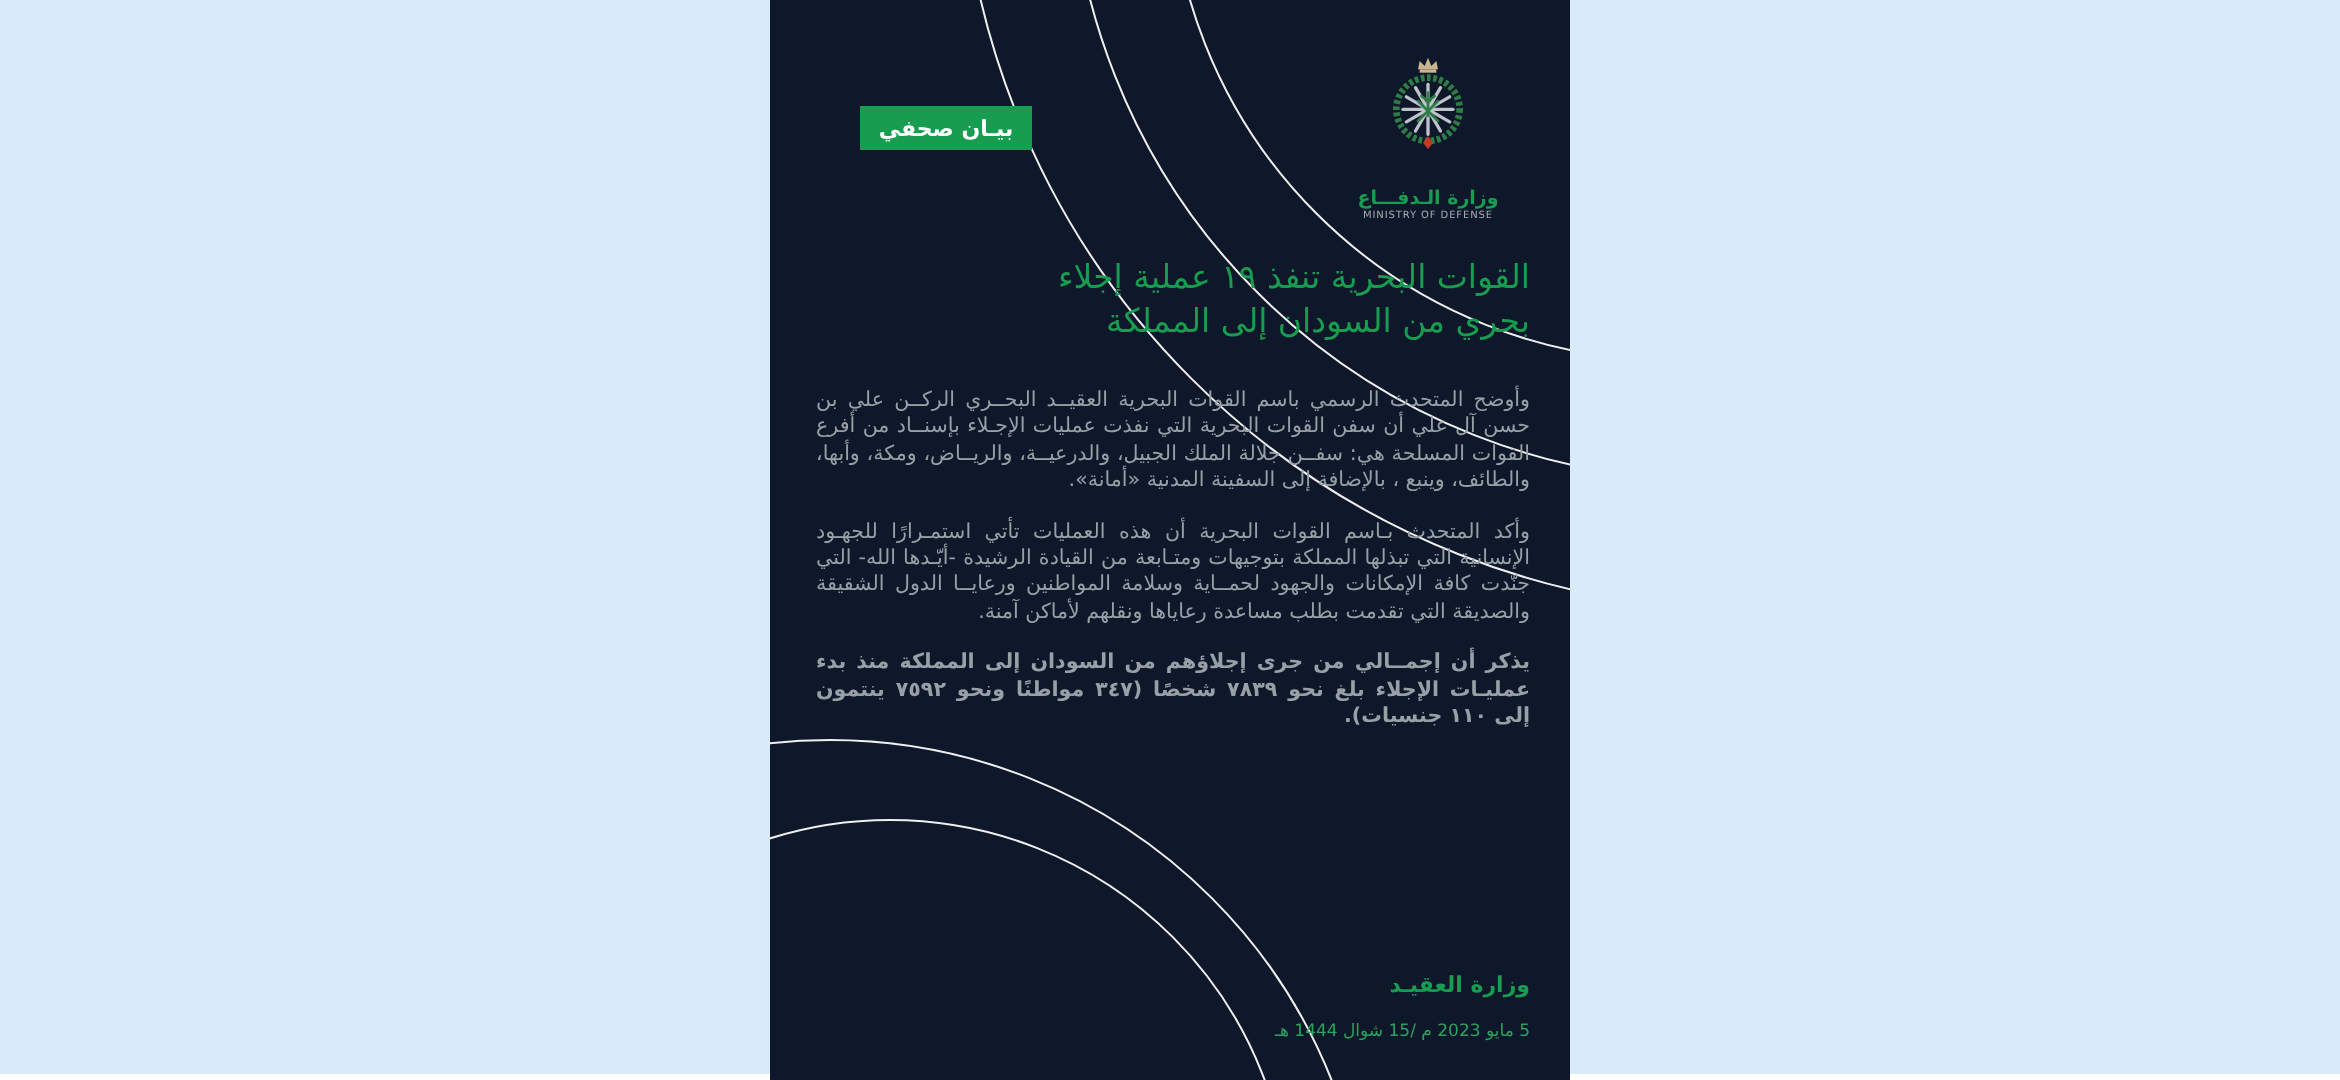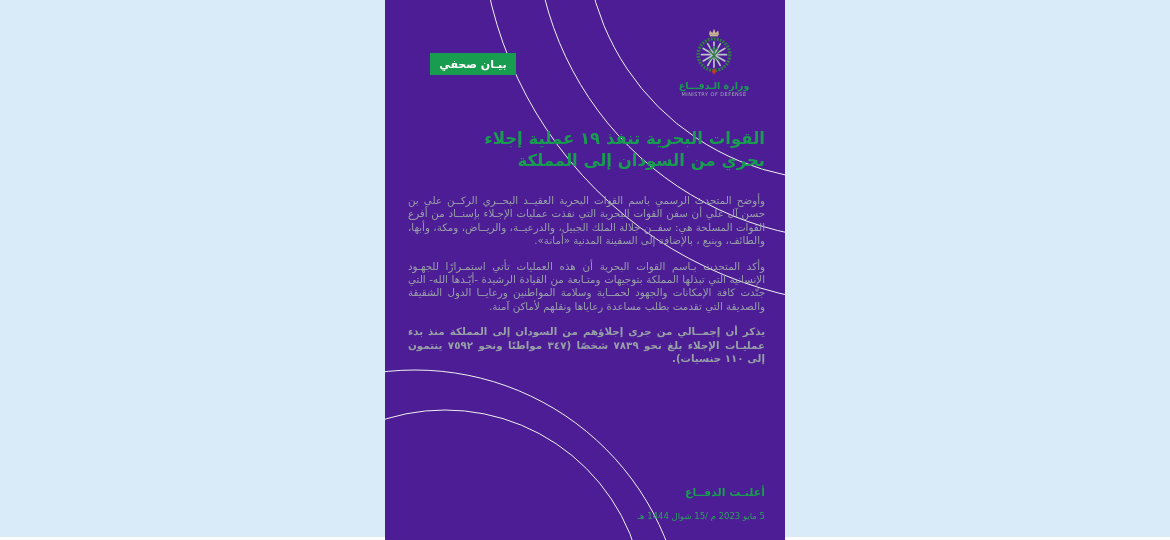--- a/index.html
+++ b/index.html
@@ -7,45 +7,45 @@
     width:1170px; height:540px; position:relative; overflow:hidden;
     background:#ffffff;
     font-family:"DejaVu Sans", sans-serif;
   }
   .bg-band { position:absolute; top:0; height:537px; background:#D9EBF8; }
   .band-left  { left:0;   width:385px; }
   .band-right { left:785px; width:385px; }
 
   .page {
     position:absolute; left:385px; top:0; width:400px; height:540px;
-    background:#4c1d95; direction:rtl;
+    background:#0f172a; direction:rtl;
   }
   .swirls { position:absolute; inset:0; pointer-events:none; }
 
   .badge {
     position:absolute; left:45px; top:53px; width:86px; height:22px;
     background:#189C4F; color:#ffffff;
     display:flex; align-items:center; justify-content:center;
     font-size:11px; font-weight:bold; z-index:2;
   }
 
   .logo {
     position:absolute; left:288px; top:28px; width:82px; text-align:center; z-index:2;
   }
   .logo svg { display:block; margin:0 auto; }
-  .logo-ar { color:#189C4F; font-size:9.5px; font-weight:bold; line-height:11px; margin-top:2px; }
+  .logo-ar { color:#189C4F; font-size:9.5px; font-weight:bold; line-height:11px; margin-top:16px; }
   .logo-en { color:#A6ADB3; font-size:5px; letter-spacing:0.45px; line-height:7px; }
 
   .content {
     position:absolute; top:128px; right:20px; left:23px; z-index:2;
     direction:rtl;
   }
   .title {
     margin:0 0 22px 0; color:#189C4F;
-    font-size:16.5px; font-weight:bold; line-height:22px;
+    font-size:16.5px; font-weight:normal; line-height:22px;
     text-align:right; white-space:pre-line;
   }
   .para {
     margin:0 0 12px 0; color:#98A0A7;
     font-size:10.3px; line-height:13.4px;
     text-align:justify; text-justify:inter-word;
   }
   .para:last-of-type { margin-bottom:0;font-weight:bold; }
 
   .footer { position:absolute; right:20px; top:486px; text-align:right; z-index:2; }
@@ -114,17 +114,17 @@
 
   <div class="content">
     <h1 class="title">القوات البحرية تنفذ ١٩ عملية إجلاء
 بحري من السودان إلى المملكة</h1>
     <p class="para">وأوضح المتحدث الرسمي باسم القوات البحرية العقيــد البحــري الركــن علي بن حسن آل علي أن سفن القوات البحرية التي نفذت عمليات الإجـلاء بإسنــاد من أفرع القوات المسلحة هي: سفــن جلالة الملك الجبيل، والدرعيــة، والريــاض، ومكة، وأبها، والطائف، وينبع ، بالإضافة إلى السفينة المدنية «أمانة».</p>
     <p class="para">وأكد المتحدث بـاسم القوات البحرية أن هذه العمليات تأتي استمـرارًا للجهـود الإنسانية التي تبذلها المملكة بتوجيهات ومتـابعة من القيادة الرشيدة -أيّـدها الله- التي جنّدت كافة الإمكانات والجهود لحمــاية وسلامة المواطنين ورعايــا الدول الشقيقة والصديقة التي تقدمت بطلب مساعدة رعاياها ونقلهم لأماكن آمنة.</p>
     <p class="para">يذكر أن إجمــالي من جرى إجلاؤهم من السودان إلى المملكة منذ بدء عمليـات الإجلاء بلغ نحو ٧٨٣٩ شخصًا (٣٤٧ مواطنًا ونحو ٧٥٩٢ ينتمون إلى ١١٠ جنسيات).</p>
   </div>
 
   <div class="footer">
-    <div class="footer-ministry">أعلنـت الدفــاع</div>
+    <div class="footer-ministry">وزارة العقيـد</div>
     <div class="footer-date">5 مايو 2023 م /15 شوال 1444 هـ</div>
   </div>
 
 </div>
 
 </body></html>

